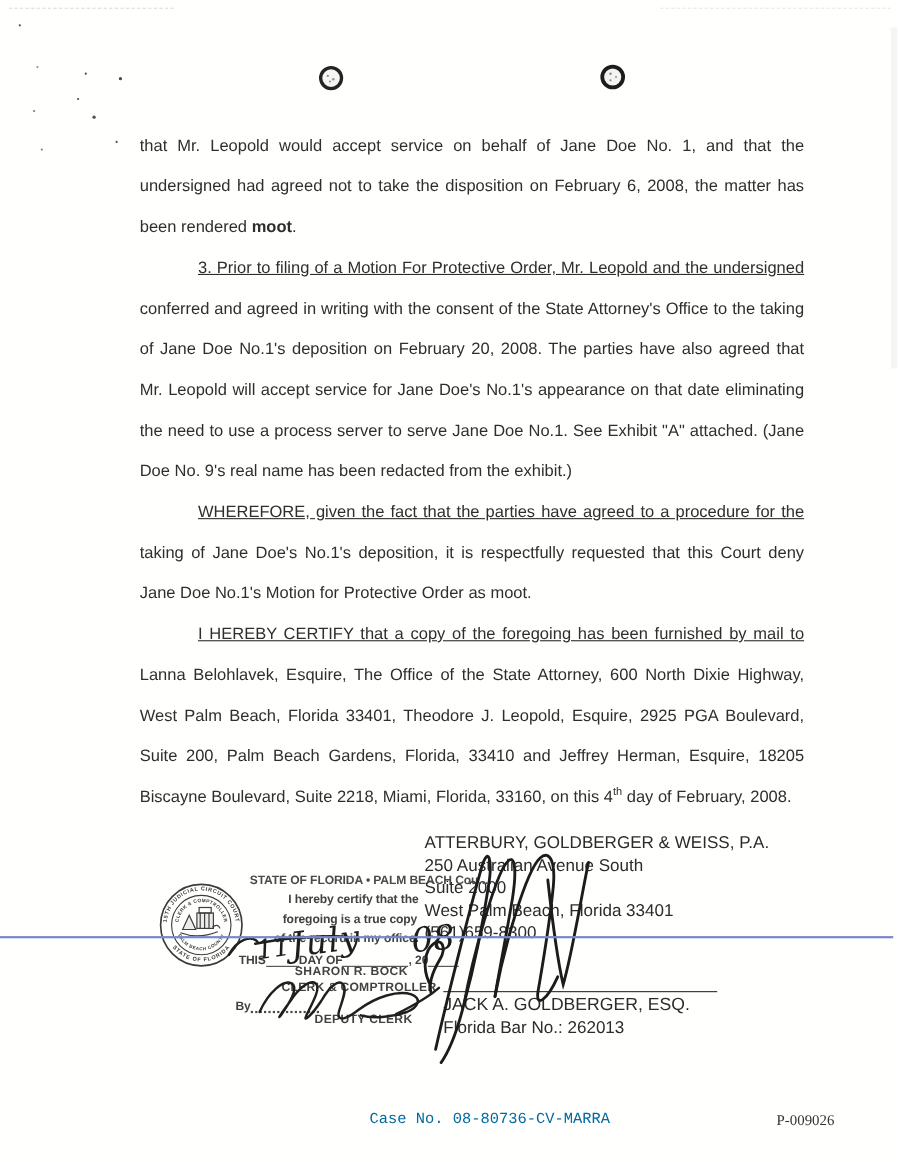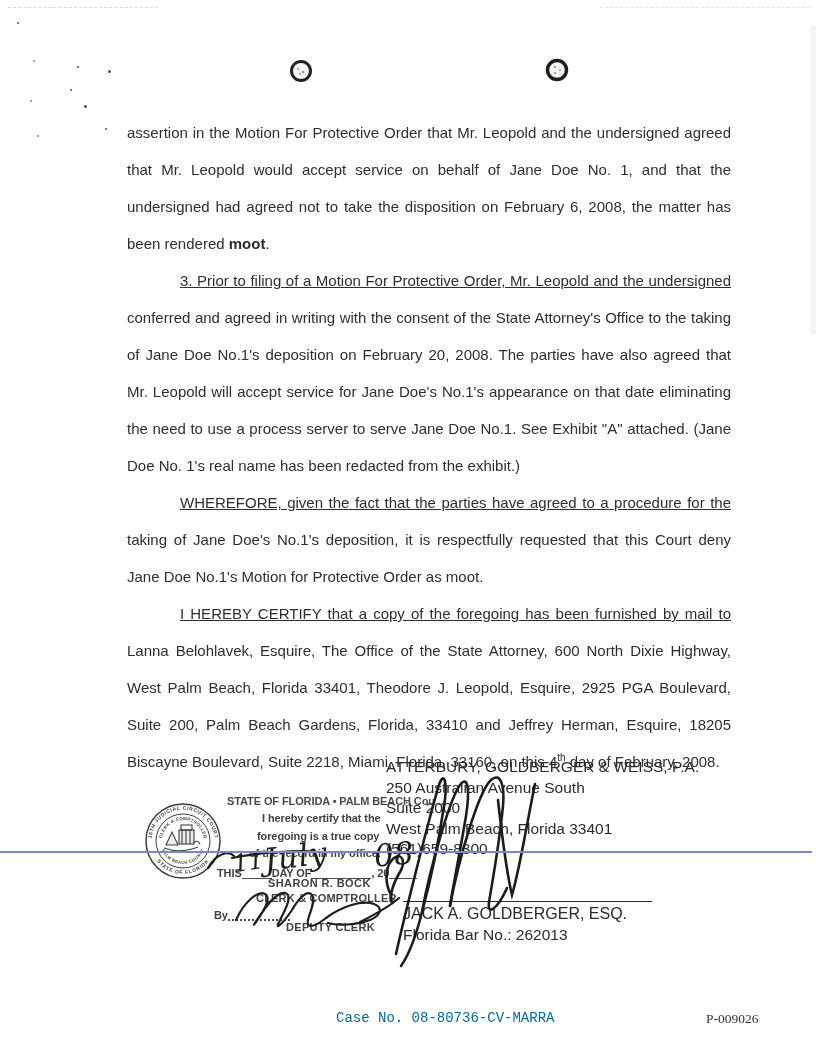--- a/index.html
+++ b/index.html
@@ -83,30 +83,29 @@
       <circle cx="11" cy="15" r=".9" fill="#8a8a8a"></circle>
   </svg>
   <svg style="left:545px;top:58px;" width="24" height="24" viewBox="0 0 24 24">
     <circle cx="12" cy="12" r="9.5" fill="#f3f3f0" stroke="#1d1d1d" stroke-width="3.4"></circle>
     <circle cx="10" cy="9" r="1.1" fill="#8a8a8a"></circle>
       <circle cx="15" cy="12" r="1" fill="#9a9a9a"></circle>
       <circle cx="10" cy="15" r="1" fill="#8a8a8a"></circle>
   </svg>
 
   <div class="body-text">
-      <div class="line justify"><span>assertion in the Motion For Protective Order that Mr. Leopold and the undersigned agreed</span></div>
       <div class="line justify"><span>that Mr. Leopold would accept service on behalf of Jane Doe No. 1,  and that the</span></div>
       <div class="line justify"><span>undersigned had agreed not to take the disposition on February 6, 2008, the matter has</span></div>
       <div class="line"><span>been rendered </span><span class="bold">moot</span><span>.</span></div>
       <div class="line justify indent"><span>3.  Prior to filing of a Motion For Protective Order, Mr. Leopold and the undersigned</span></div>
       <div class="line justify"><span>conferred and agreed in writing with the consent of the State Attorney's Office to the taking</span></div>
       <div class="line justify"><span>of Jane Doe No.1's deposition on February 20, 2008.  The parties have also agreed that</span></div>
       <div class="line justify"><span>Mr. Leopold will accept service for Jane Doe's No.1's appearance on that date eliminating</span></div>
       <div class="line justify"><span>the need to use a process server to serve Jane Doe No.1. See Exhibit "A" attached. (Jane</span></div>
-      <div class="line"><span>Doe No. 1's real name has been redacted from the exhibit.)</span></div>
+      <div class="line"><span>Doe No. 9's real name has been redacted from the exhibit.)</span></div>
       <div class="line justify indent"><span>WHEREFORE, given the fact that the parties have agreed to a procedure for the</span></div>
       <div class="line justify"><span>taking  of Jane Doe's No.1's deposition, it is respectfully requested that this Court deny</span></div>
       <div class="line"><span>Jane Doe No.1's Motion for Protective Order as moot.</span></div>
       <div class="line justify indent"><span>I HEREBY CERTIFY that a copy of the foregoing has been furnished by mail to</span></div>
       <div class="line justify"><span>Lanna Belohlavek, Esquire, The Office of the State Attorney, 600 North Dixie Highway,</span></div>
       <div class="line justify"><span>West Palm Beach, Florida 33401, Theodore J. Leopold, Esquire, 2925 PGA Boulevard,</span></div>
       <div class="line justify"><span>Suite 200, Palm Beach Gardens, Florida, 33410 and Jeffrey Herman, Esquire, 18205</span></div>
       <div class="line"><span>Biscayne Boulevard, Suite 2218, Miami, Florida, 33160, on this 4</span><span class="sup">th</span><span> day of February, 2008.</span></div>
     </div>
 

